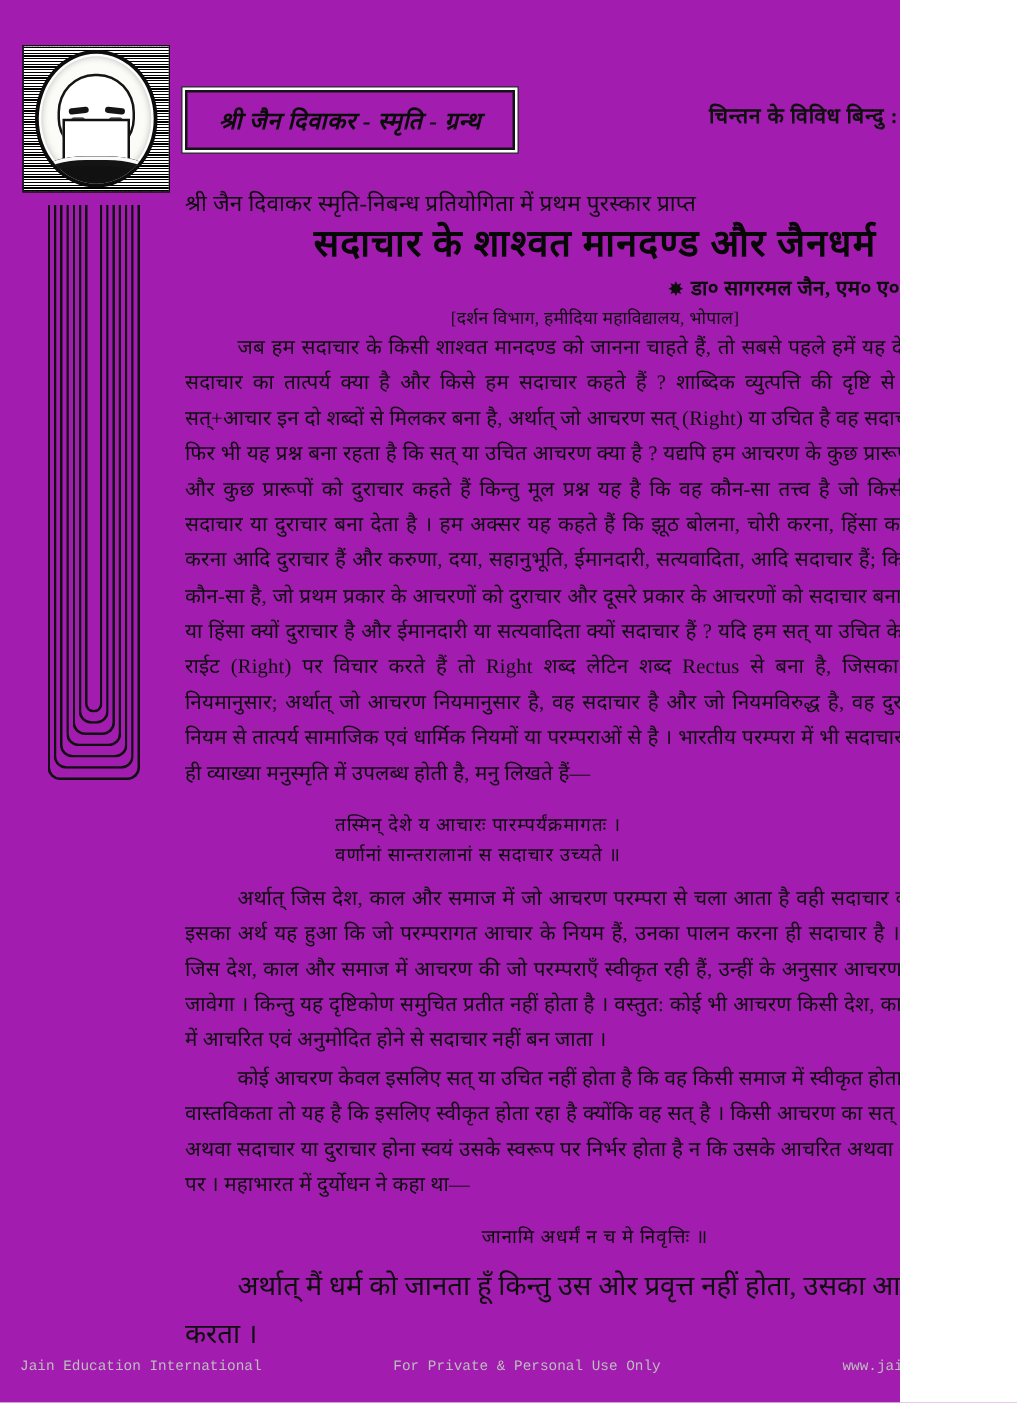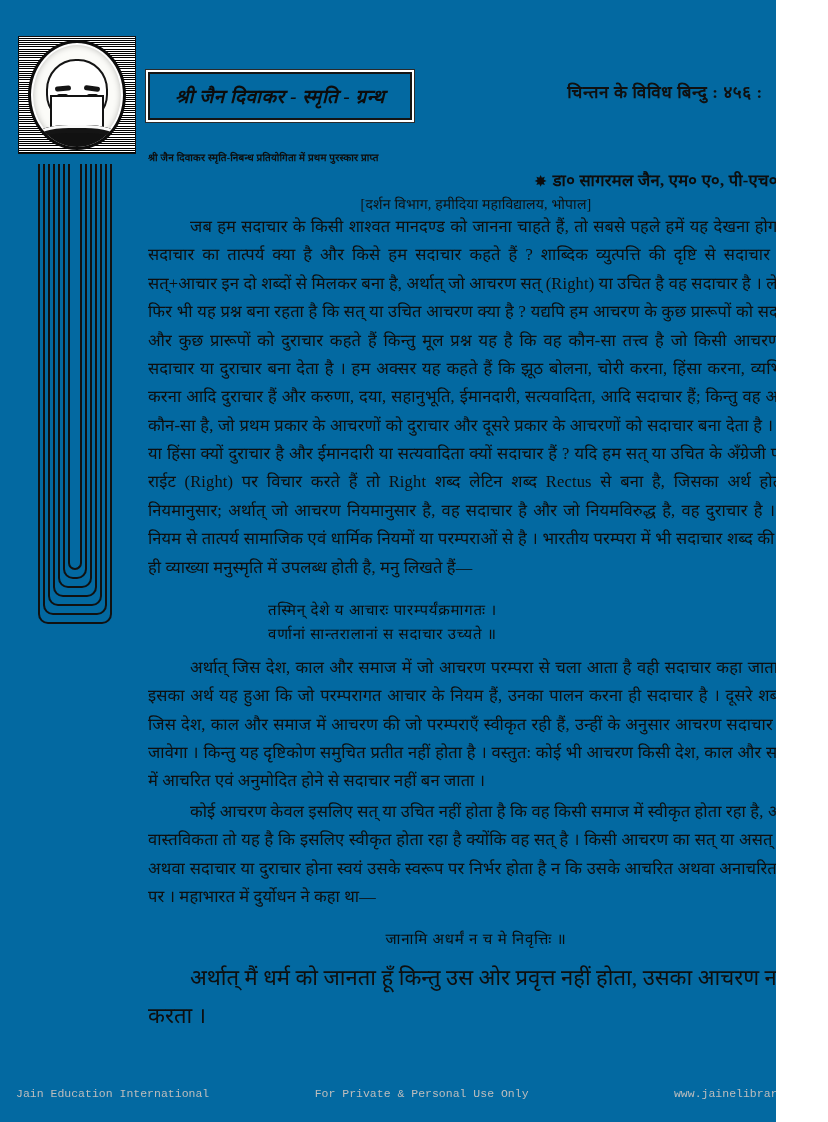--- a/index.html
+++ b/index.html
@@ -5,23 +5,23 @@
   html, body {
     margin: 0;
     padding: 0;
     background: #ffffff;
   }
   body {
     font-family: "Liberation Serif", serif;
   }
   .page {
     position: relative;
-    width: 776px;
+    width: 720px;
     height: 1122px;
-    background: #0369a1;
+    background: #a21caf;
     overflow: hidden;
   }
 
   
   .left-col {
     position: absolute;
     left: 16px;
     top: 36px;
     width: 124px;
     height: 1010px;
@@ -174,22 +174,22 @@
   }
 
   
   .content {
     position: absolute;
     left: 148px;
     top: 150px;
     width: 656px;
   }
   .kicker {
-    font-size: 10px;
-    font-weight: 700;
+    font-size: 18px;
+    font-weight: 400;
     color: #0d0d0d;
     letter-spacing: .2px;
     margin: 0 0 2px 0;
   }
   .title {
     font-size: 30px;
     font-weight: 700;
     color: #070707;
     text-align: center;
     letter-spacing: 1px;
@@ -300,20 +300,21 @@
       </div>
   </div>
 
   <div class="hdr-box">
     <span class="hdr-box-text">श्री जैन दिवाकर - स्मृति - ग्रन्थ</span>
   </div>
   <div class="hdr-right">चिन्तन के विविध बिन्दु : ४५६ :</div>
 
   <div class="content">
     <p class="kicker">श्री जैन दिवाकर स्मृति-निबन्ध प्रतियोगिता में प्रथम पुरस्कार प्राप्त</p>
+    <h1 class="title">सदाचार के शाश्वत मानदण्ड और जैनधर्म</h1>
     <p class="byline">
       <span class="star">✸</span><span>डा० सागरमल जैन, एम० ए०, पी-एच० डी3</span>
     </p>
     <p class="affil">[दर्शन विभाग, हमीदिया महाविद्यालय, भोपाल]</p>
 
 
     <p class="para">जब हम सदाचार के किसी शाश्वत मानदण्ड को जानना चाहते हैं, तो सबसे पहले हमें यह देखना होगा कि सदाचार का तात्पर्य क्या है और किसे हम सदाचार कहते हैं ? शाब्दिक व्युत्पत्ति की दृष्टि से सदाचार शब्द सत्‌+आचार इन दो शब्दों से मिलकर बना है, अर्थात् जो आचरण सत् (Right) या उचित है वह सदाचार है । लेकिन फिर भी यह प्रश्न बना रहता है कि सत् या उचित आचरण क्या है ? यद्यपि हम आचरण के कुछ प्रारूपों को सदाचार और कुछ प्रारूपों को दुराचार कहते हैं किन्तु मूल प्रश्न यह है कि वह कौन-सा तत्त्व है जो किसी आचरण को सदाचार या दुराचार बना देता है । हम अक्सर यह कहते हैं कि झूठ बोलना, चोरी करना, हिंसा करना, व्यभिचार करना आदि दुराचार हैं और करुणा, दया, सहानुभूति, ईमानदारी, सत्यवादिता, आदि सदाचार हैं; किन्तु वह आधार कौन-सा है, जो प्रथम प्रकार के आचरणों को दुराचार और दूसरे प्रकार के आचरणों को सदाचार बना देता है । चोरी या हिंसा क्यों दुराचार है और ईमानदारी या सत्यवादिता क्यों सदाचार हैं ? यदि हम सत् या उचित के अँग्रेजी पर्याय राईट (Right) पर विचार करते हैं तो Right शब्द लेटिन शब्द Rectus से बना है, जिसका अर्थ होता है नियमानुसार; अर्थात् जो आचरण नियमानुसार है, वह सदाचार है और जो नियमविरुद्ध है, वह दुराचार है । यहाँ नियम से तात्पर्य सामाजिक एवं धार्मिक नियमों या परम्पराओं से है । भारतीय परम्परा में भी सदाचार शब्द की ऐसी ही व्याख्या मनुस्मृति में उपलब्ध होती है, मनु लिखते हैं—</p>
 
     <div class="verse left-ind">
       <span class="vline">तस्मिन् देशे य आचारः पारम्पर्यंक्रमागतः ।</span>

